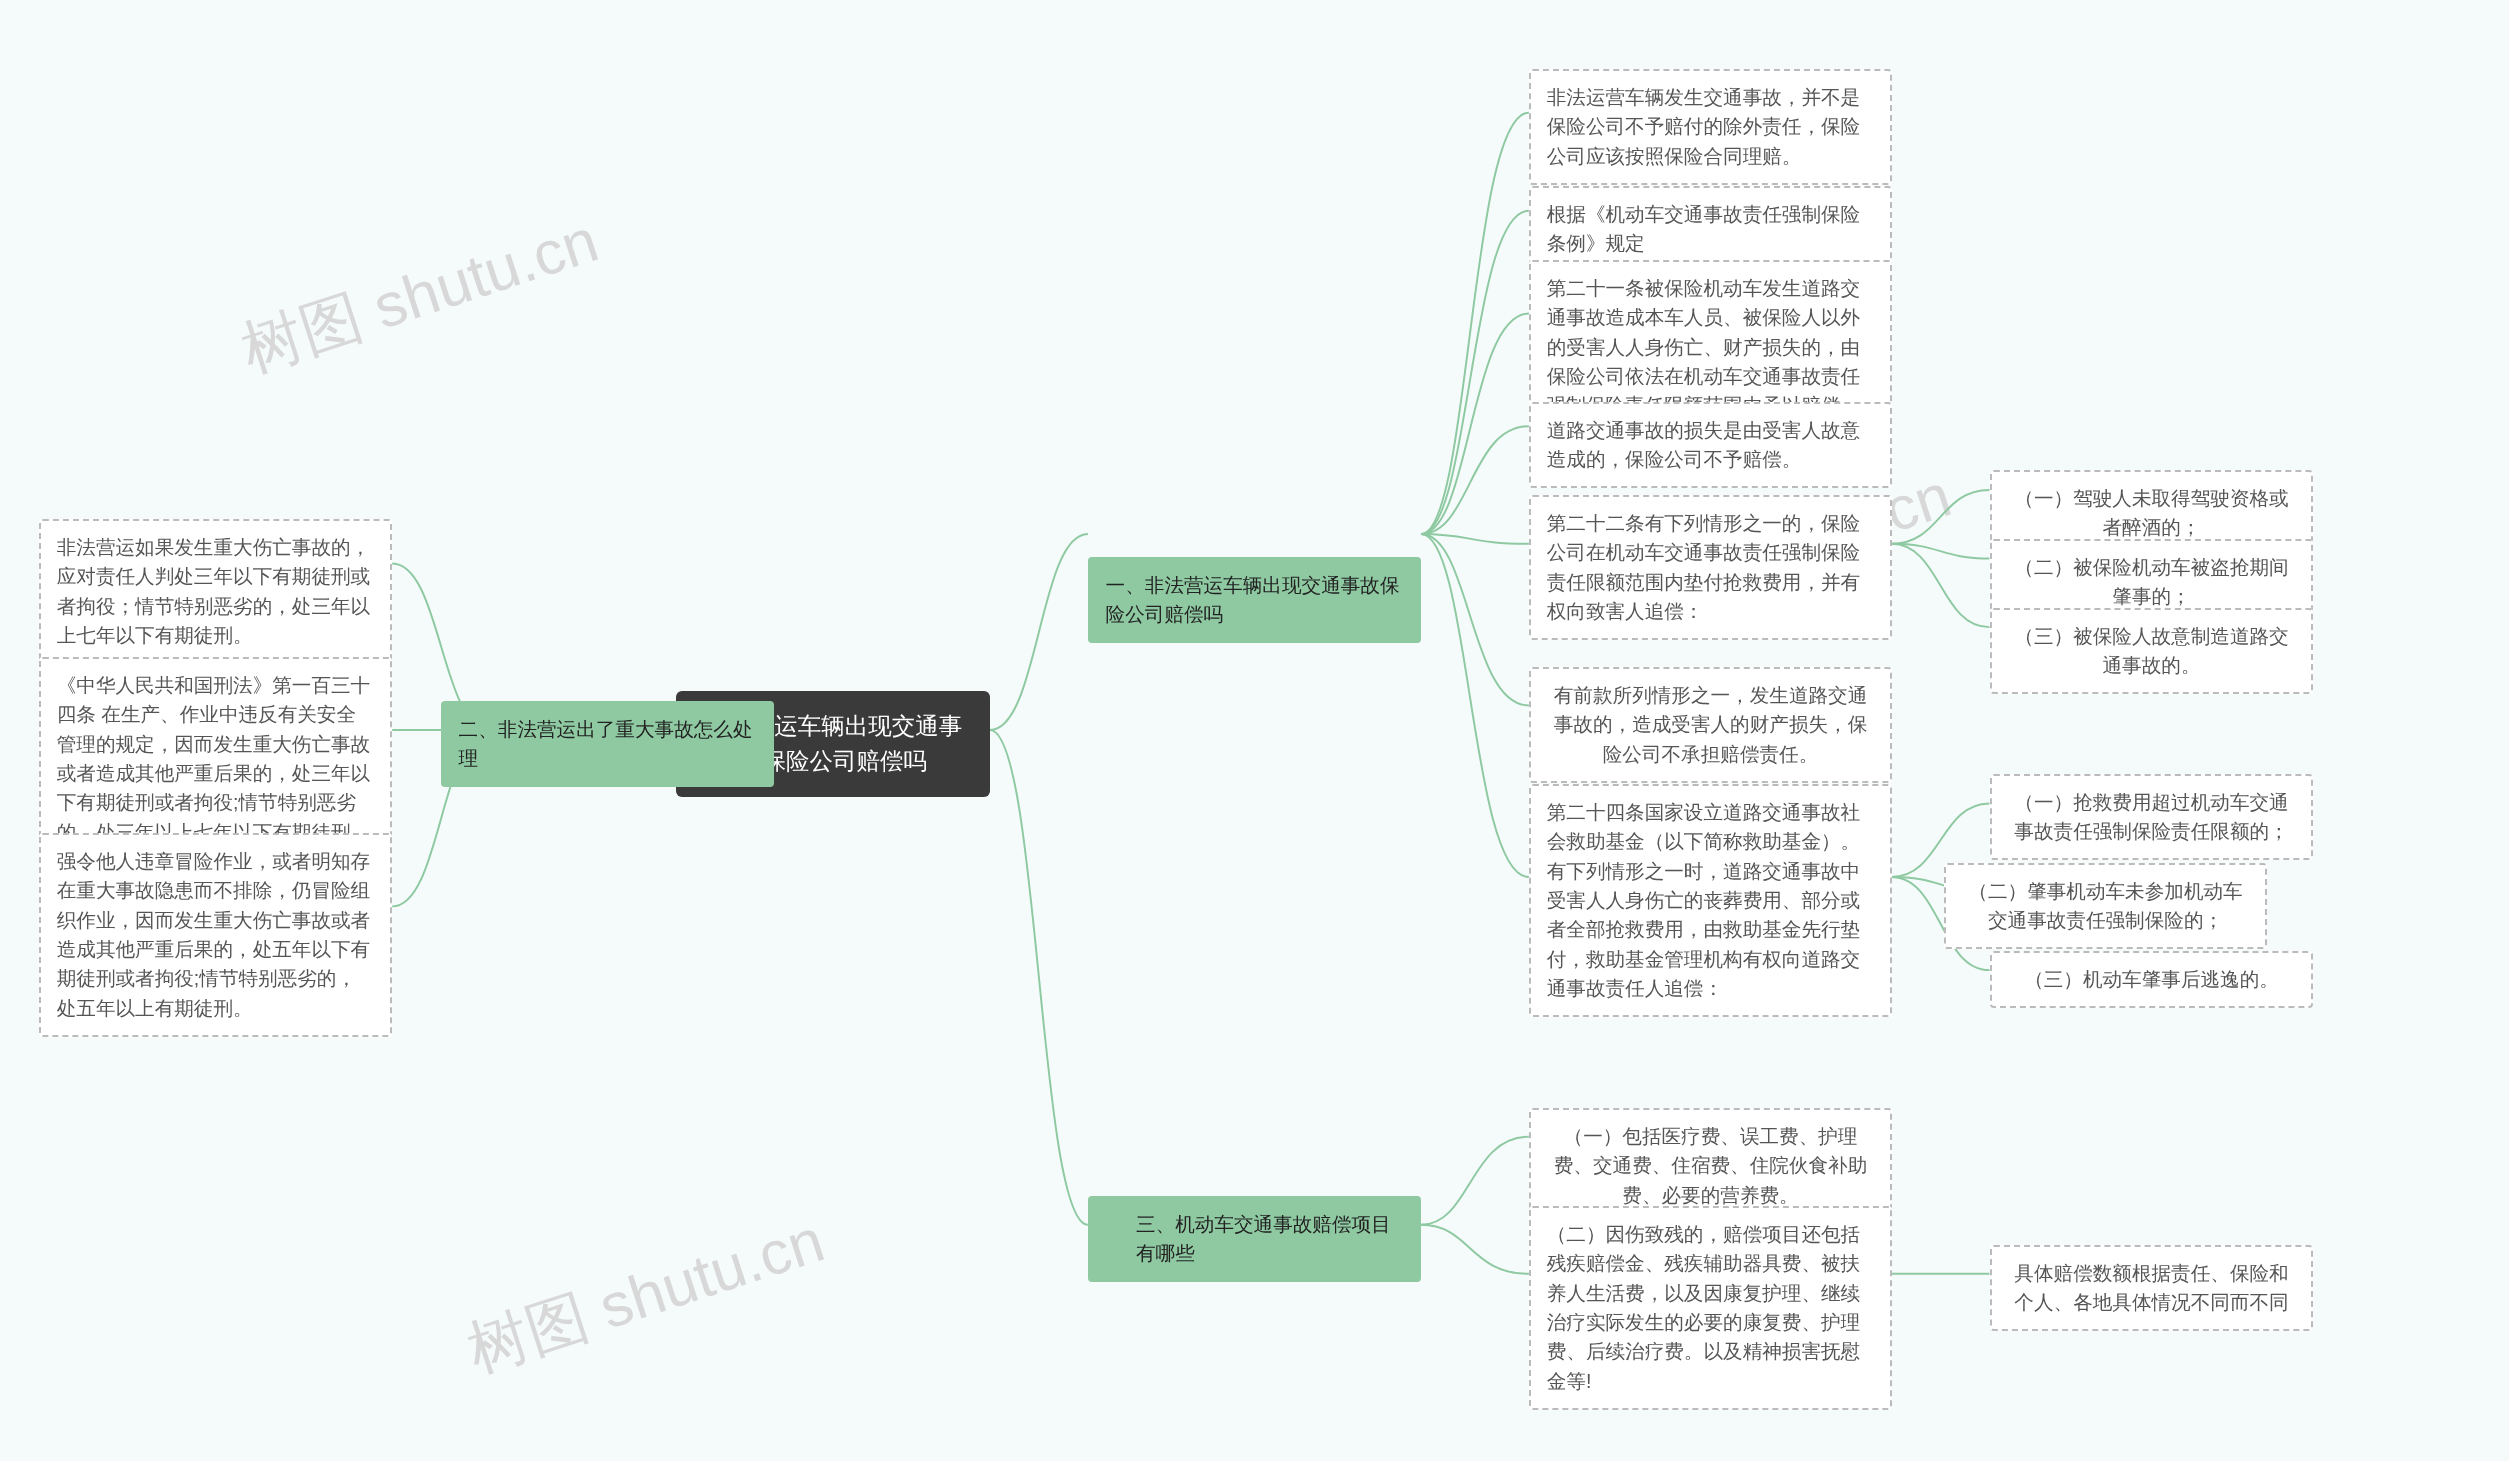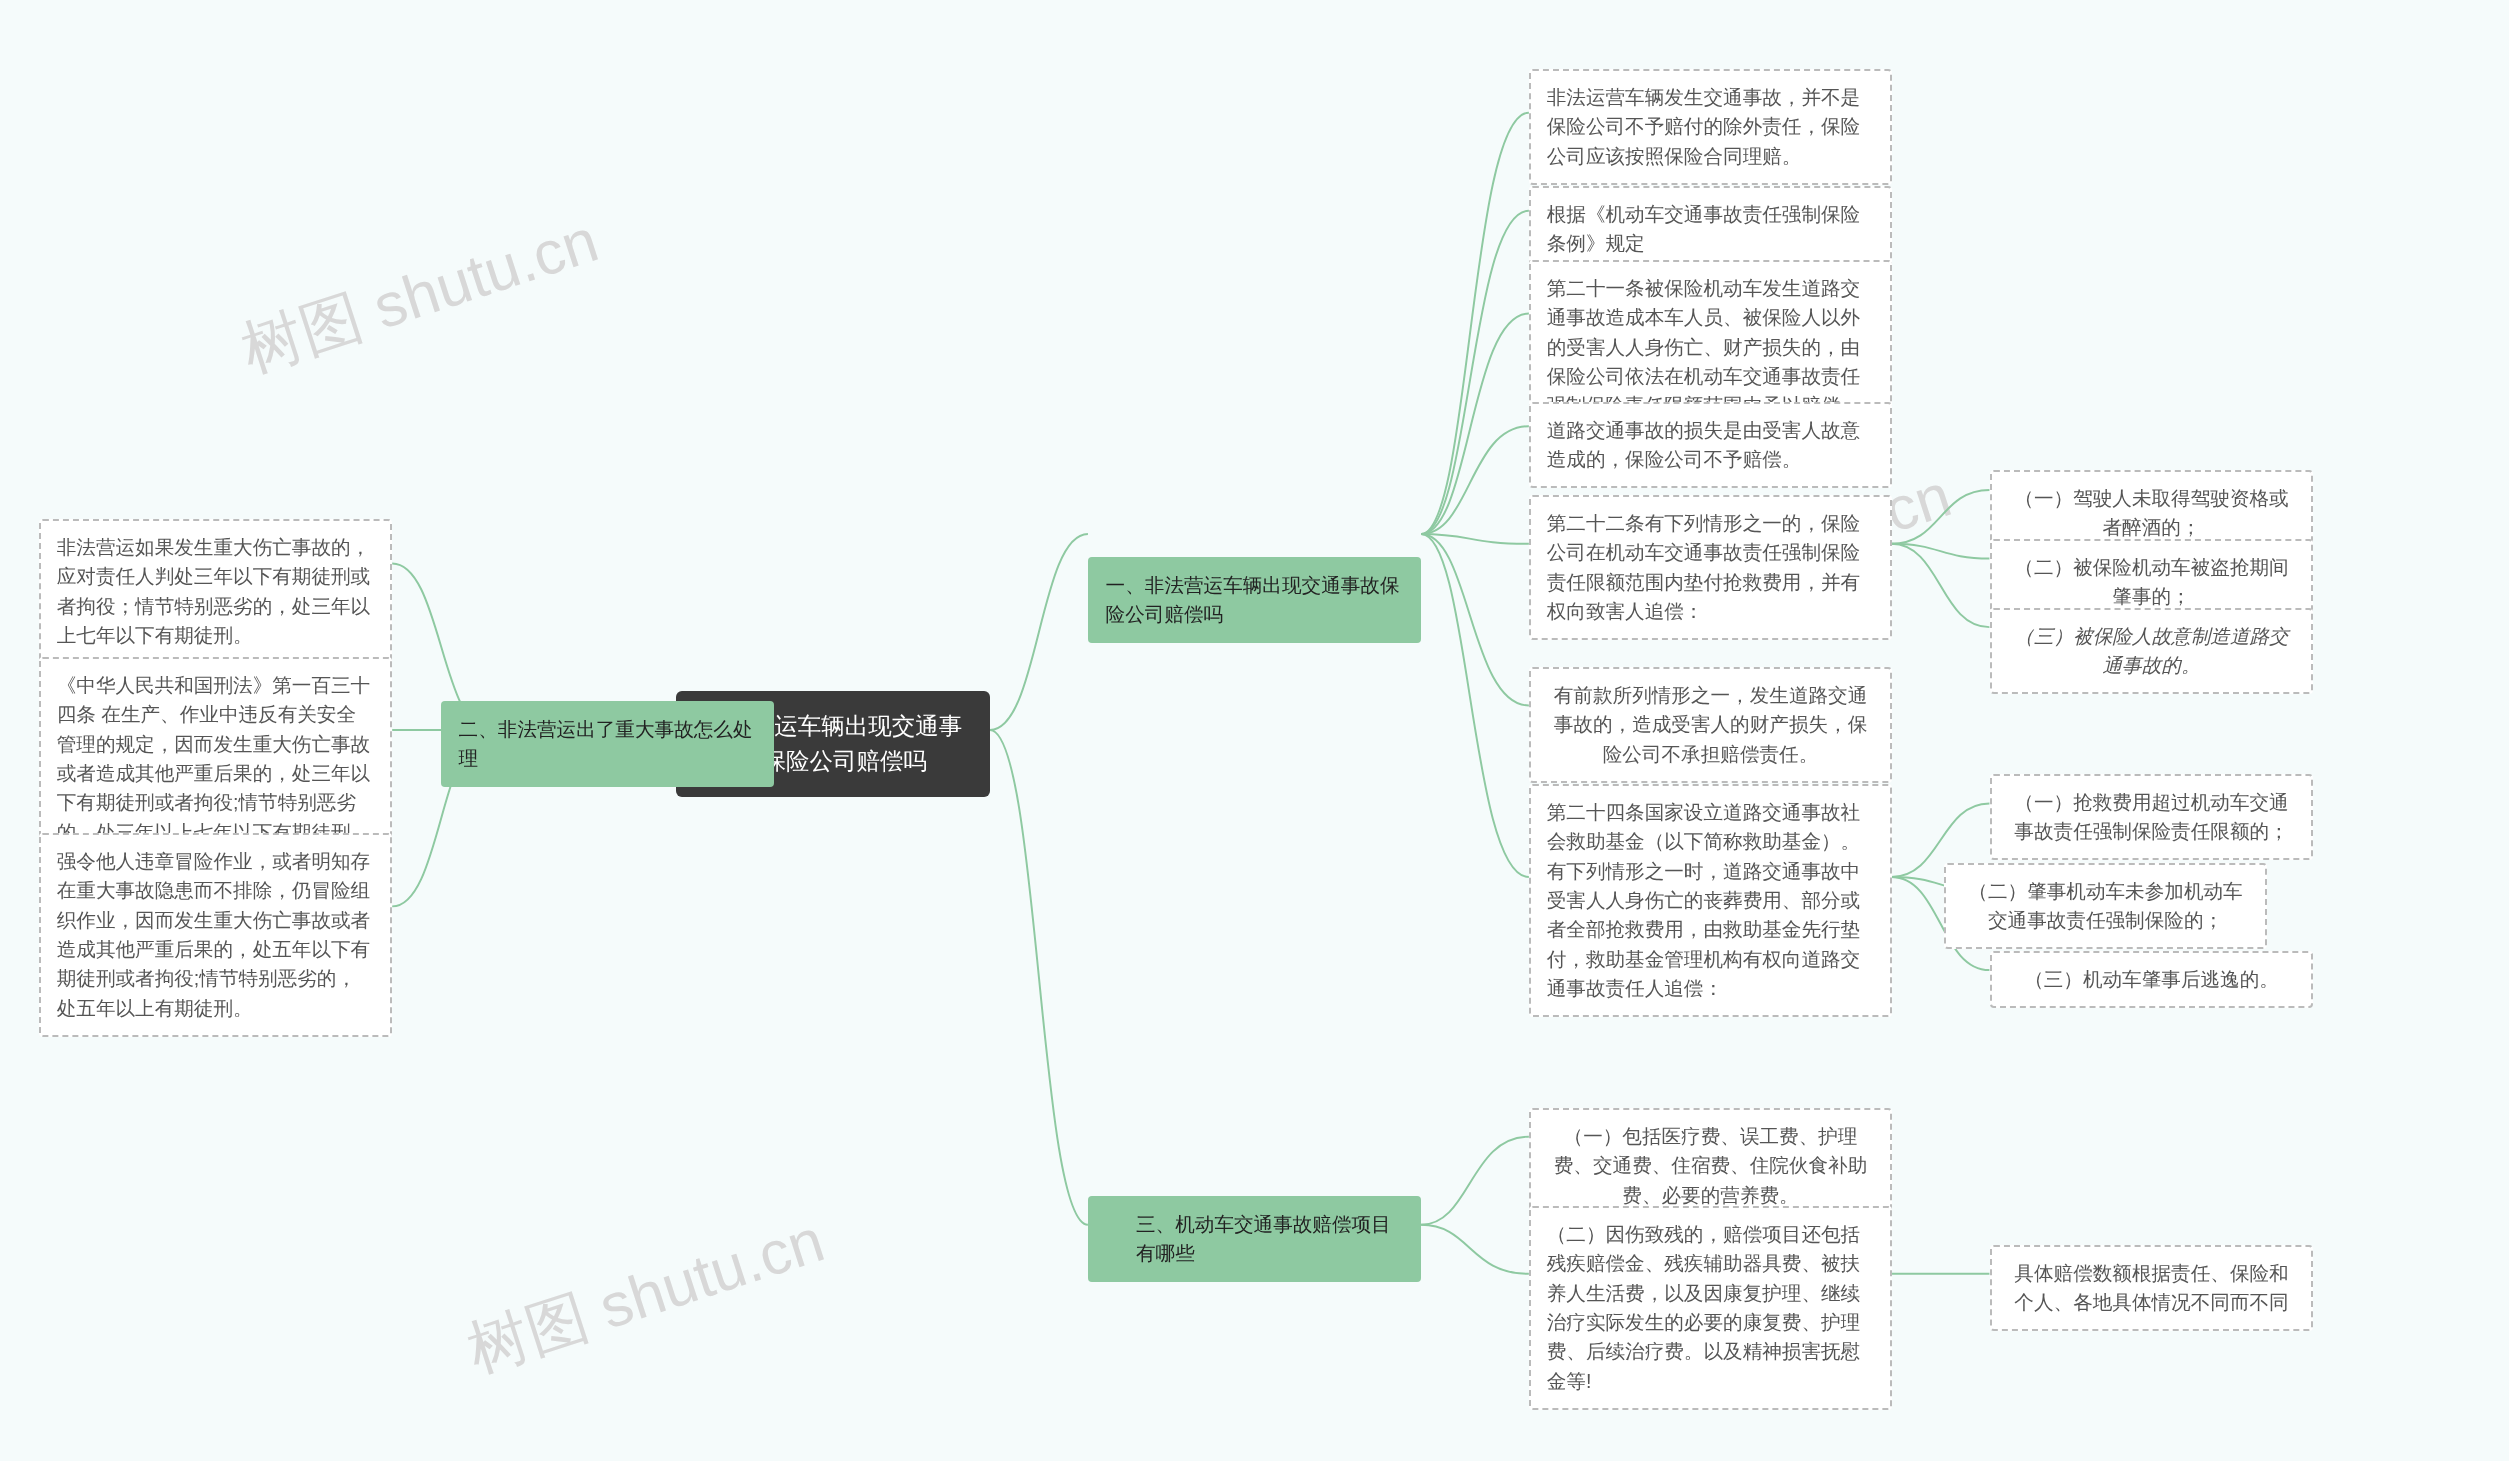--- a/index.html
+++ b/index.html
@@ -61,21 +61,21 @@
 
 <div class="node branch" style="left:1088px; top:525px;margin-top:32px;">一、非法营运车辆出现交通事故保险公司赔偿吗</div>
 
 <div class="node leaf w370" style="left:1529px; top:69px;">非法运营车辆发生交通事故，并不是保险公司不予赔付的除外责任，保险公司应该按照保险合同理赔。</div>
 <div class="node leaf w370" style="left:1529px; top:186px;">根据《机动车交通事故责任强制保险条例》规定</div>
 <div class="node leaf w370" style="left:1529px; top:260px;">第二十一条被保险机动车发生道路交通事故造成本车人员、被保险人以外的受害人人身伤亡、财产损失的，由保险公司依法在机动车交通事故责任强制保险责任限额范围内予以赔偿。</div>
 <div class="node leaf w370" style="left:1529px; top:402px;">道路交通事故的损失是由受害人故意造成的，保险公司不予赔偿。</div>
 <div class="node leaf w370" style="left:1529px; top:495px;">第二十二条有下列情形之一的，保险公司在机动车交通事故责任强制保险责任限额范围内垫付抢救费用，并有权向致害人追偿：</div>
 <div class="node leaf w330" style="left:1990px; top:470px;">（一）驾驶人未取得驾驶资格或者醉酒的；</div>
 <div class="node leaf w330" style="left:1990px; top:539px;">（二）被保险机动车被盗抢期间肇事的；</div>
-<div class="node leaf w330" style="left:1990px; top:608px;font-style:italic;">（三）被保险人故意制造道路交通事故的。</div>
+<div class="node leaf w330" style="left:1990px; top:608px;">（三）被保险人故意制造道路交通事故的。</div>
 <div class="node leaf w370" style="left:1529px; top:667px;text-align:center;">有前款所列情形之一，发生道路交通事故的，造成受害人的财产损失，保险公司不承担赔偿责任。</div>
 <div class="node leaf w370" style="left:1529px; top:784px;">第二十四条国家设立道路交通事故社会救助基金（以下简称救助基金）。有下列情形之一时，道路交通事故中受害人人身伤亡的丧葬费用、部分或者全部抢救费用，由救助基金先行垫付，救助基金管理机构有权向道路交通事故责任人追偿：</div>
 <div class="node leaf w330" style="left:1990px; top:774px;">（一）抢救费用超过机动车交通事故责任强制保险责任限额的；</div>
 <div class="node leaf w330" style="left:1944px; top:863px;">（二）肇事机动车未参加机动车交通事故责任强制保险的；</div>
 <div class="node leaf w330" style="left:1990px; top:951px;">（三）机动车肇事后逃逸的。</div>
 
 <div class="node branch" style="left:1088px; top:1196px;padding-left:48px;">三、机动车交通事故赔偿项目有哪些</div>
 <div class="node leaf w370" style="left:1529px; top:1108px;text-align:center;">（一）包括医疗费、误工费、护理费、交通费、住宿费、住院伙食补助费、必要的营养费。</div>
 <div class="node leaf w370" style="left:1529px; top:1206px;">（二）因伤致残的，赔偿项目还包括残疾赔偿金、残疾辅助器具费、被扶养人生活费，以及因康复护理、继续治疗实际发生的必要的康复费、护理费、后续治疗费。以及精神损害抚慰金等!</div>
 <div class="node leaf w330" style="left:1990px; top:1245px;">具体赔偿数额根据责任、保险和个人、各地具体情况不同而不同</div>

